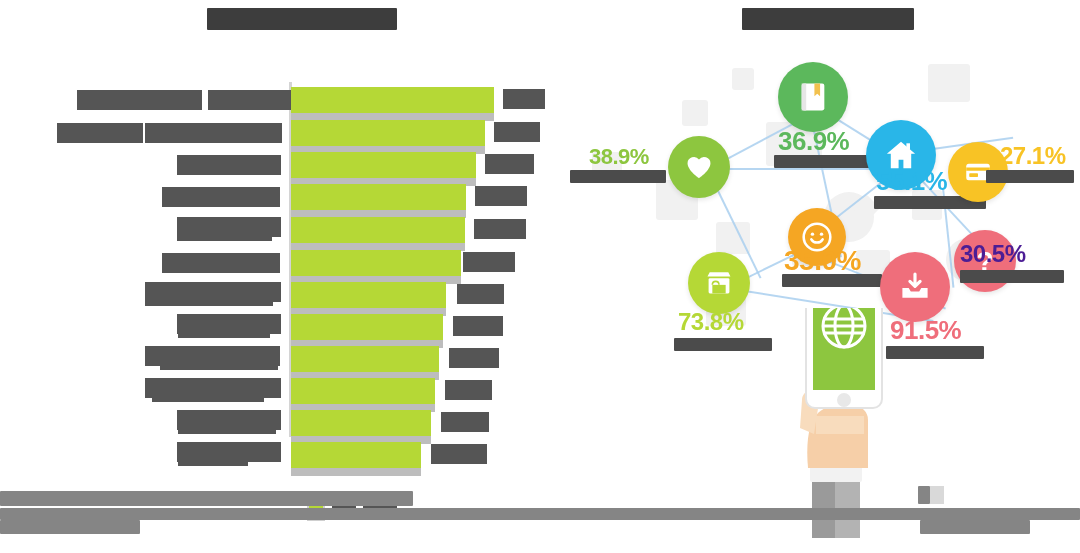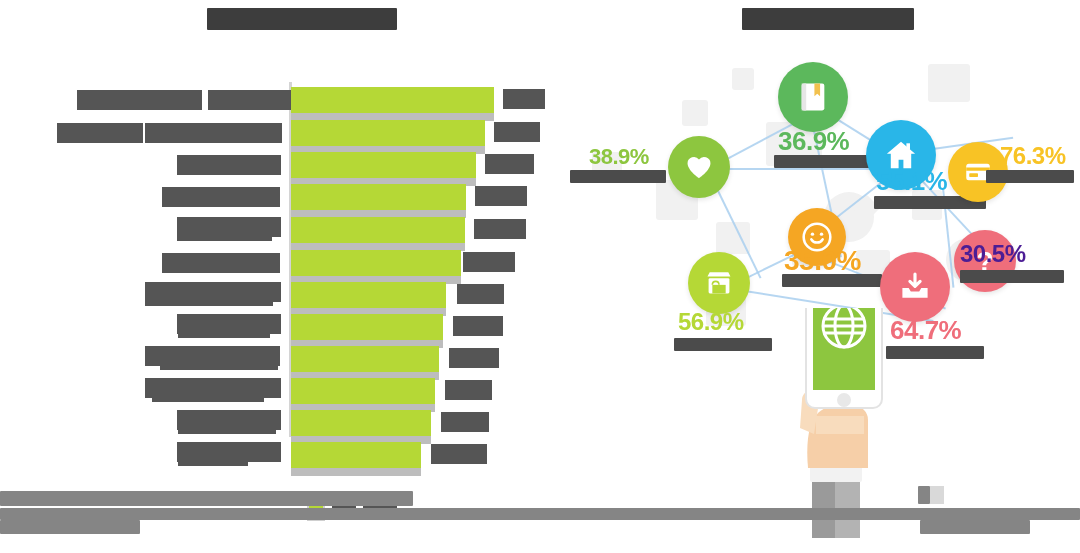--- a/index.html
+++ b/index.html
@@ -246,21 +246,21 @@
     <div class="pct" style="left:320px;top:126px;font-size:26px;color:#29b6e8;">55.1%</div>
     <div class="plabel" style="left:318px;top:156px;width:112px;"></div>
 
     <div class="node" style="left:392px;top:102px;width:60px;height:60px;background:#f8c325;">
       <svg width="30" height="30" viewBox="0 0 24 24">
         <rect x="2.6" y="5.4" width="18.8" height="13.2" rx="2" fill="#ffffff"></rect>
         <rect x="2.6" y="8.4" width="18.8" height="2.6" fill="#f8c325"></rect>
         <rect x="5" y="13" width="7" height="3" rx="0.6" fill="#f8c325"></rect>
       </svg>
     </div>
-    <div class="pct" style="left:444px;top:102px;font-size:24px;color:#f8c325;">76.3%</div>
+    <div class="pct" style="left:444px;top:102px;font-size:24px;color:#f8c325;">27.1%</div>
     <div class="plabel" style="left:430px;top:130px;width:88px;"></div>
 
     <div class="node" style="left:112px;top:96px;width:62px;height:62px;background:#8dc63f;">
       <svg width="32" height="32" viewBox="0 0 24 24">
         <path d="M12 20.4S3.4 14.6 3.4 9.2A4.8 4.8 0 0 1 12 6.4a4.8 4.8 0 0 1 8.6 2.8c0 5.4-8.6 11.2-8.6 11.2z" fill="#ffffff"></path>
       </svg>
     </div>
     <div class="pct" style="left:33px;top:104px;font-size:22px;color:#8dc63f;">38.9%</div>
     <div class="plabel" style="left:14px;top:130px;width:96px;"></div>
 
@@ -284,30 +284,30 @@
     <div class="plabel" style="left:226px;top:234px;width:100px;"></div>
 
     <div class="node" style="left:132px;top:212px;width:62px;height:62px;background:#b5d836;">
       <svg width="32" height="32" viewBox="0 0 24 24">
         <path d="M3.4 7.2 5 4h14l1.6 3.2z" fill="#ffffff"></path>
         <rect x="4.2" y="8.4" width="15.6" height="11.4" rx="1" fill="#ffffff"></rect>
         <path d="M7 13.4h10v6.4H7z" fill="#b5d836"></path>
         <path d="M7 13.4c0-1.6 1.2-2.6 2.5-2.6s2.5 1 2.5 2.6" fill="none" stroke="#b5d836" stroke-width="1.2"></path>
       </svg>
     </div>
-    <div class="pct" style="left:122px;top:268px;font-size:24px;color:#b5d836;">56.9%</div>
+    <div class="pct" style="left:122px;top:268px;font-size:24px;color:#b5d836;">73.8%</div>
     <div class="plabel" style="left:118px;top:298px;width:98px;"></div>
 
     <div class="node" style="left:324px;top:212px;width:70px;height:70px;background:#ef6e7b;">
       <svg width="36" height="36" viewBox="0 0 24 24">
         <path d="M12 3.4v7.4M8.6 8.2 12 11.6l3.4-3.4" fill="none" stroke="#ffffff" stroke-width="2.1" stroke-linecap="round" stroke-linejoin="round"></path>
         <path d="M3.6 12.6h4.2l1.4 2.4h5.6l1.4-2.4h4.2v6.6H3.6z" fill="#ffffff"></path>
       </svg>
     </div>
-    <div class="pct" style="left:334px;top:275px;font-size:26px;color:#ef6e7b;">64.7%</div>
+    <div class="pct" style="left:334px;top:275px;font-size:26px;color:#ef6e7b;">91.5%</div>
     <div class="plabel" style="left:330px;top:306px;width:98px;"></div>
 
     <svg class="hand" style="left:216px;top:268px;" width="130" height="230" viewBox="0 0 130 230">
 
       <rect x="40" y="168" width="48" height="62" fill="#9a9a9a"></rect>
       <rect x="63" y="168" width="25" height="62" fill="#b3b3b3"></rect>
       <rect x="38" y="158" width="52" height="16" rx="2" fill="#f2f2f2"></rect>
 
       <path d="M36 160c-2-22 0-40 6-50 5-8 13-12 22-12h18c8 0 14 6 14 14v48z" fill="#f6cfa8"></path>
 

